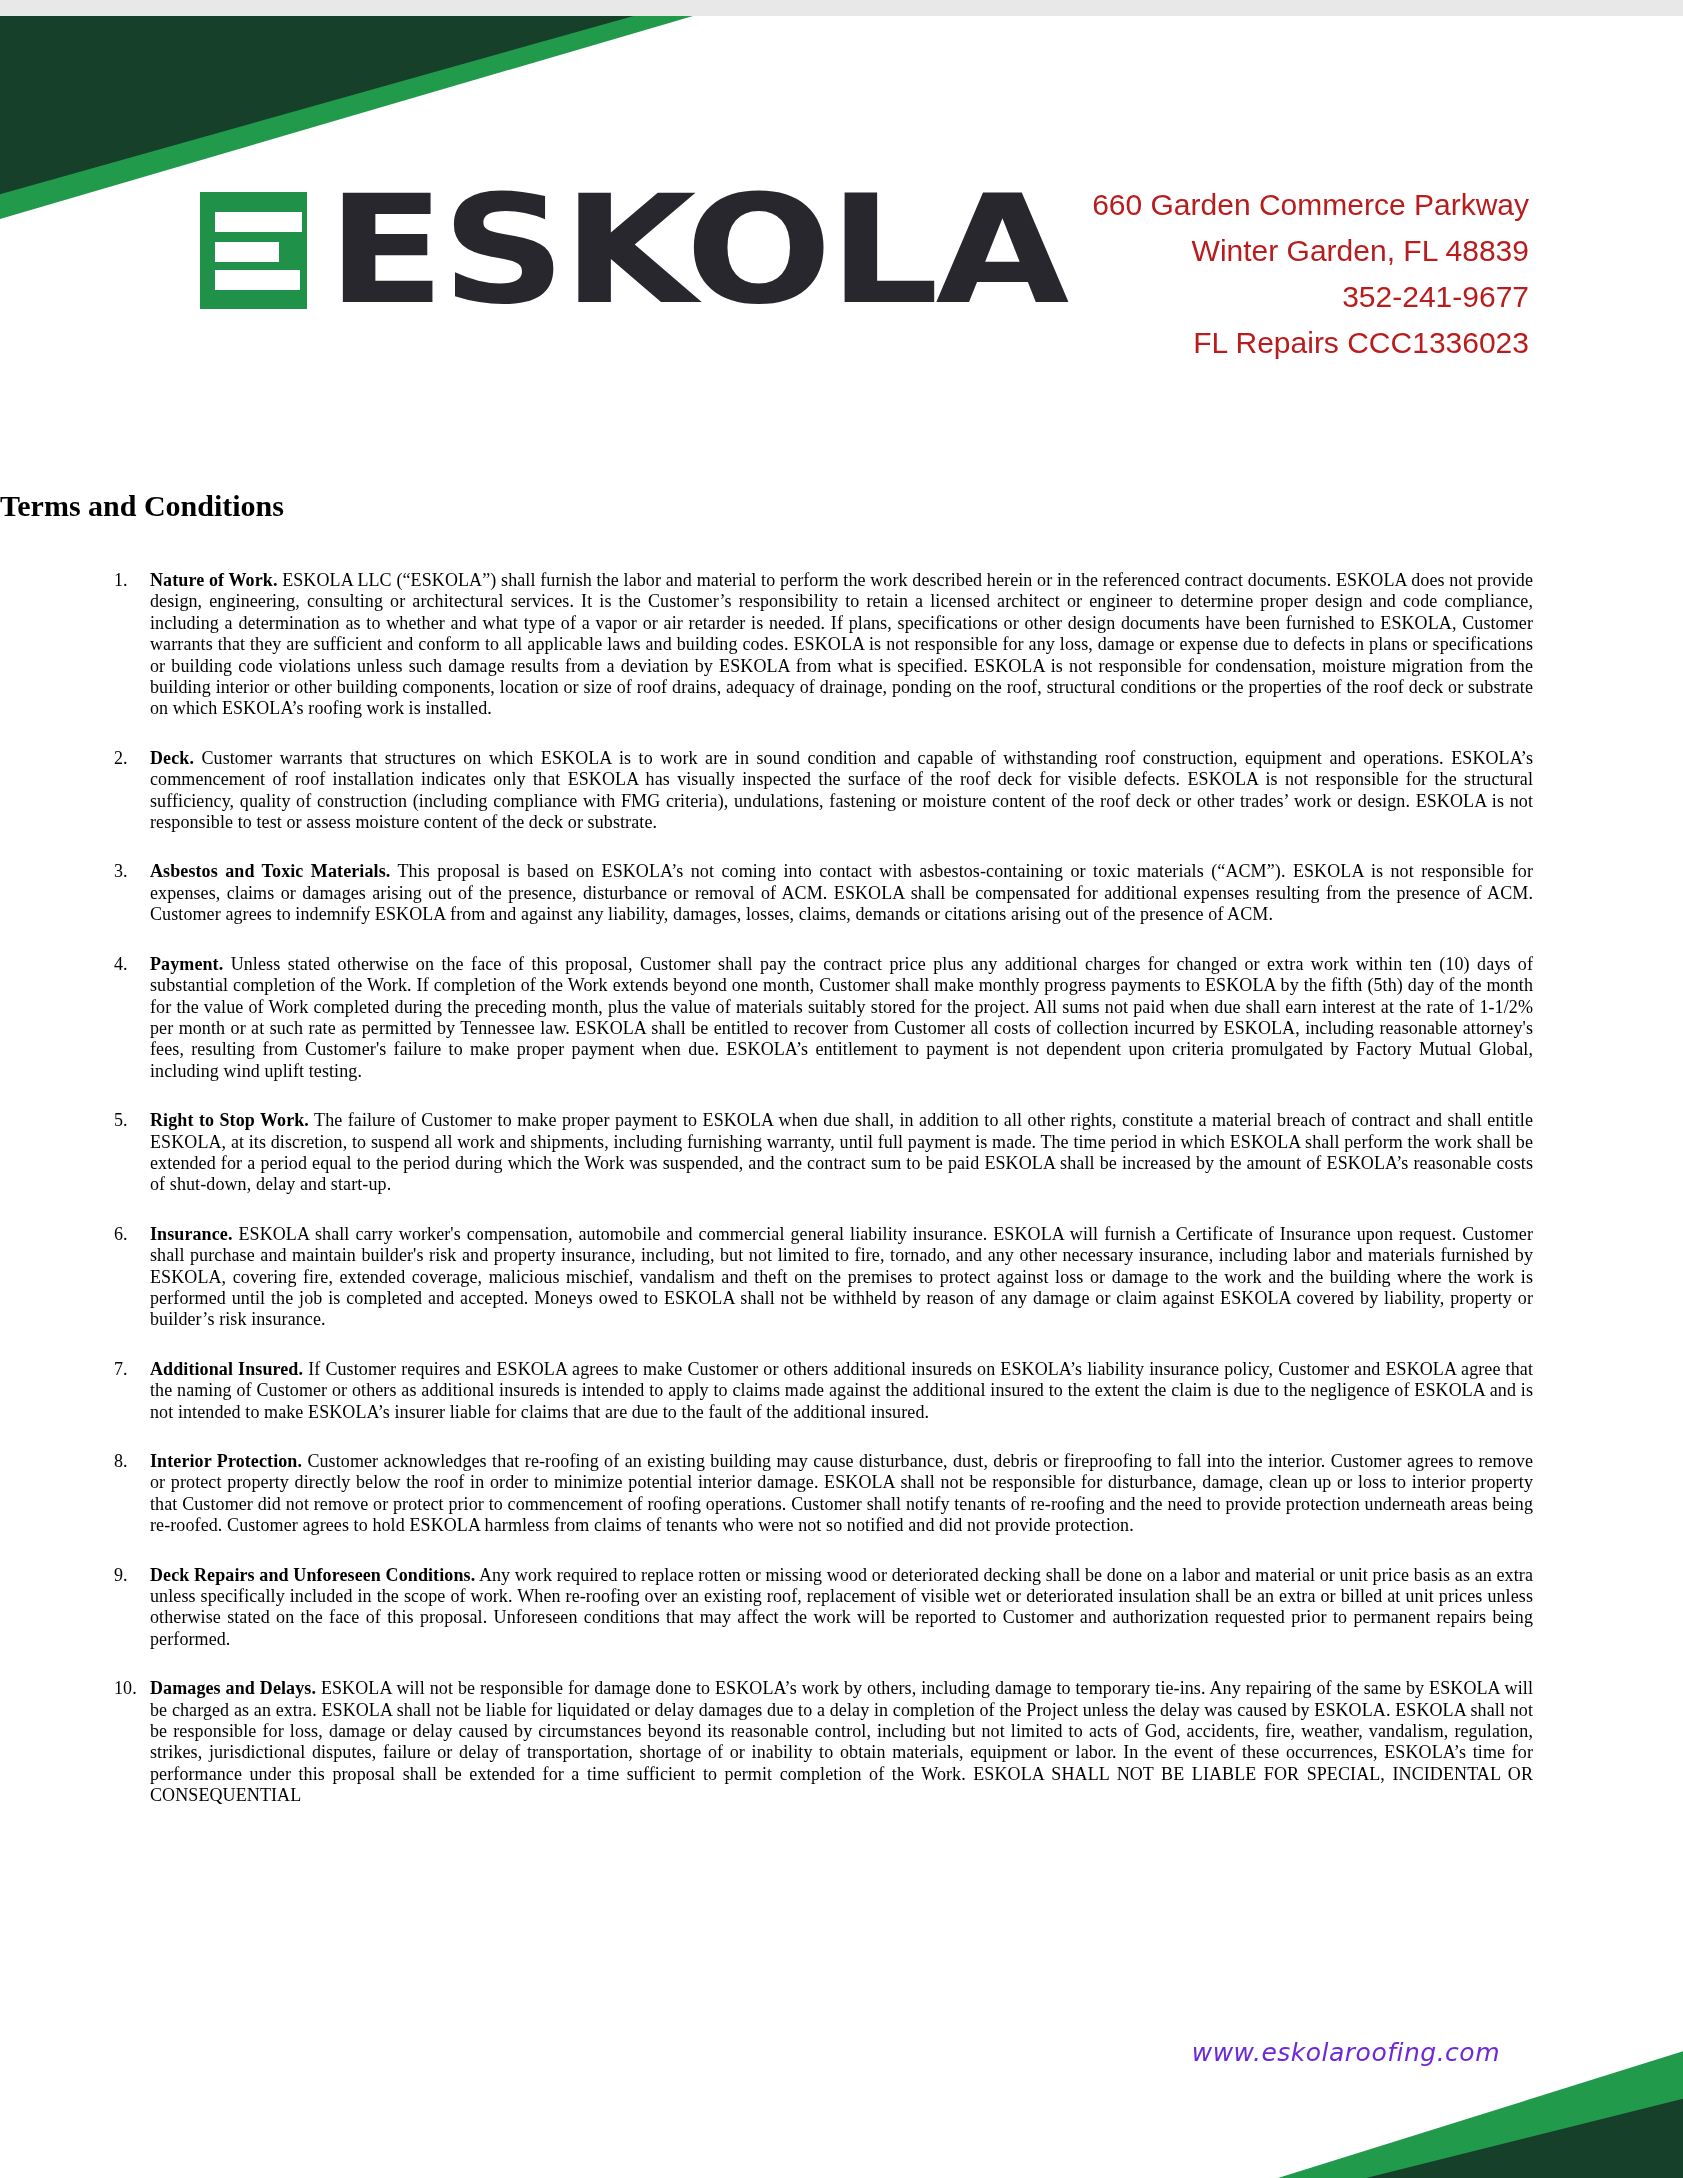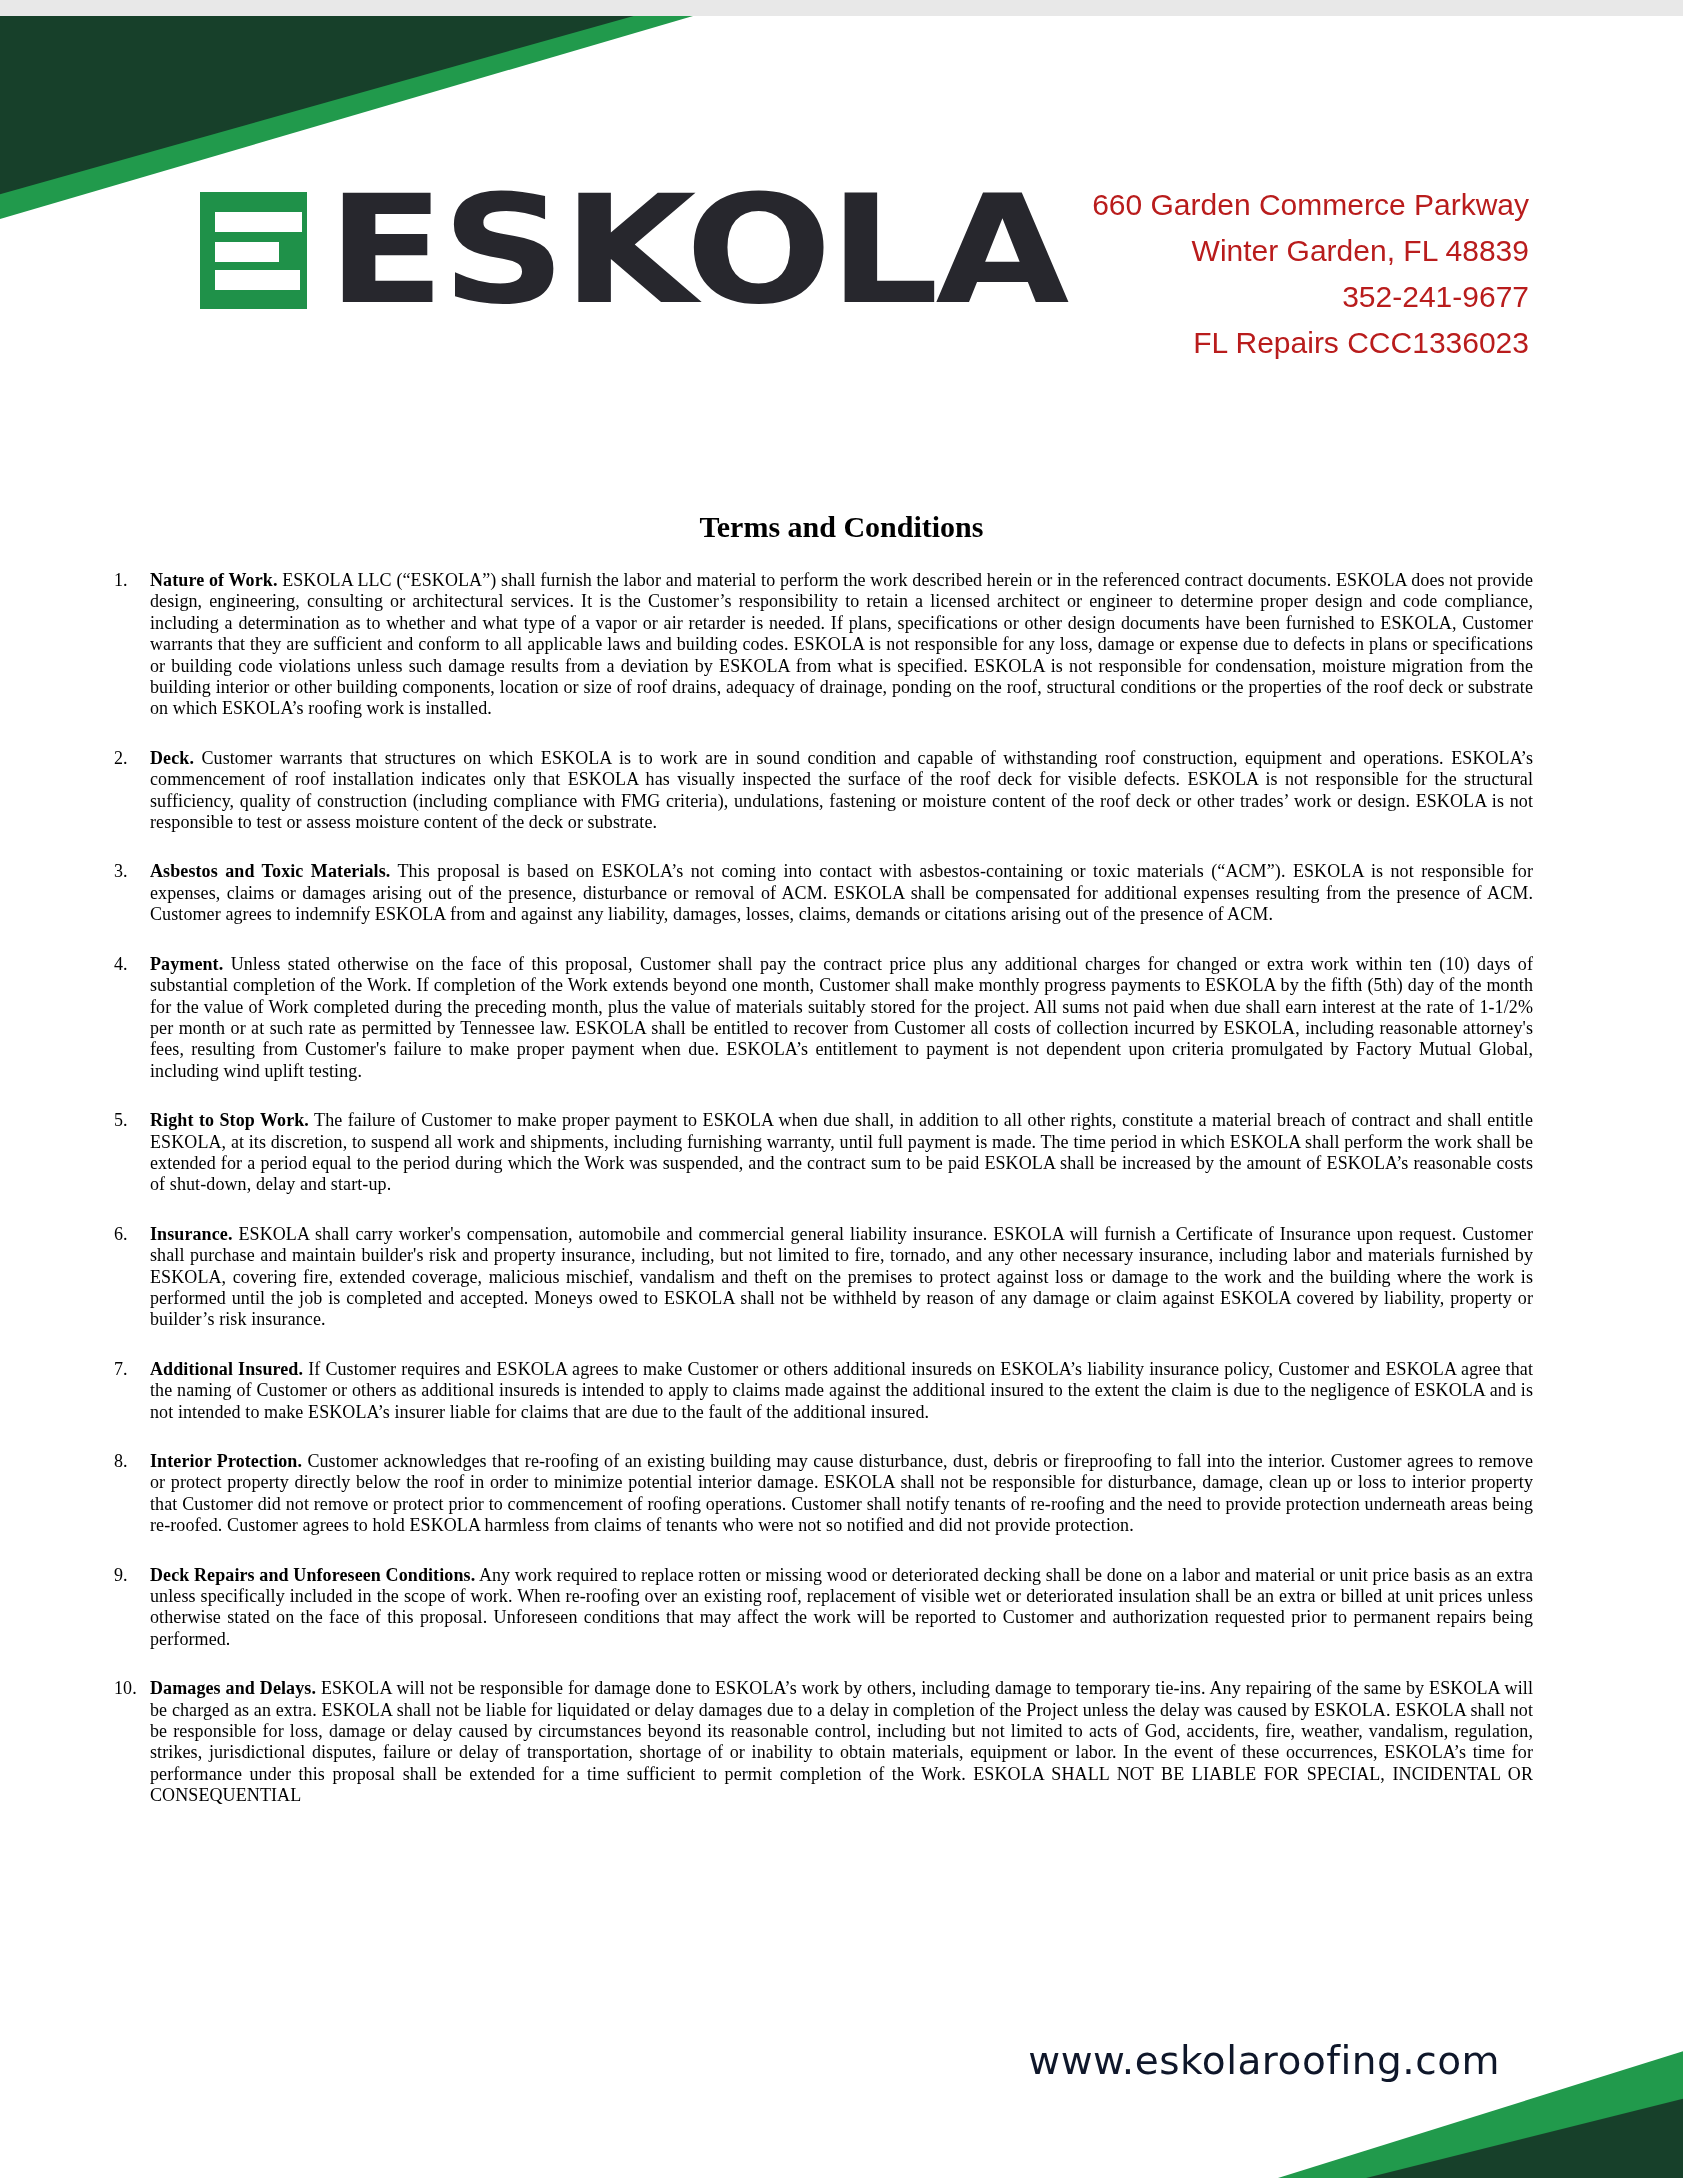--- a/index.html
+++ b/index.html
@@ -26,36 +26,36 @@
     font-size:149px;line-height:117px;letter-spacing:-3px;color:#27272d;
     transform:scaleX(1.16);transform-origin:left center;white-space:nowrap;
   }
   
   .contact{
     position:absolute;top:166px;right:154px;text-align:right;
     font-family:"Liberation Sans",sans-serif;font-size:30px;line-height:46px;color:#b91c1c;
   }
   
   .doc-title{
-    position:absolute;left:0;top:494px;width:1683px;text-align:center;
+    position:absolute;left:0;top:473px;width:1683px;text-align:left;
     font-size:30px;font-weight:bold;line-height:34px;
   }
   
   .terms{
     position:absolute;left:150px;right:150px;top:554px;
     font-size:18px;line-height:21.4px;letter-spacing:0.1px;
   }
   .section{position:relative;margin:0 0 28px 0;text-align:justify;}
   .section .num{position:absolute;left:-36px;top:0;text-align:left;}
   .section .hd{font-weight:bold;}
   
   .site{
     position:absolute;top:2022px;right:183px;
     font-family:"DejaVu Sans","Liberation Sans",sans-serif;
-    font-size:39px;letter-spacing:0.5px;color:#0f172a;
+    font-size:25px;letter-spacing:0.5px;color:#6d28d9;font-style:italic;
   }
 </style>
 </head>
 <body>
 
 <div class="page">
 
   <svg class="deco-tl" width="693" height="203" viewBox="0 0 700 205">
     <polygon class="tri-light" points="0,0 700,0 0,205"></polygon>
     <polygon class="tri-dark" points="0,0 640,0 0,180"></polygon>

